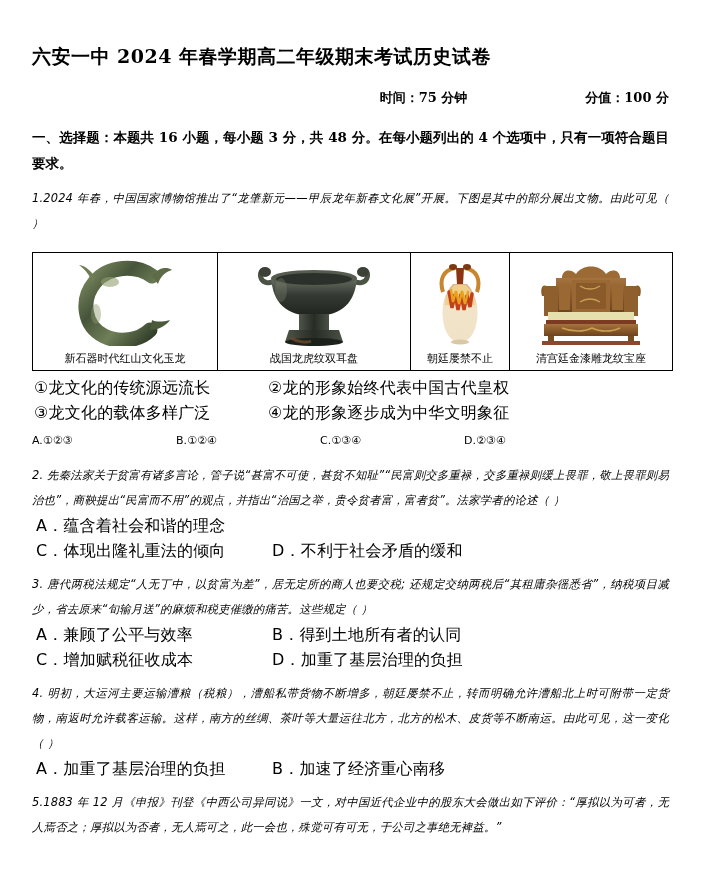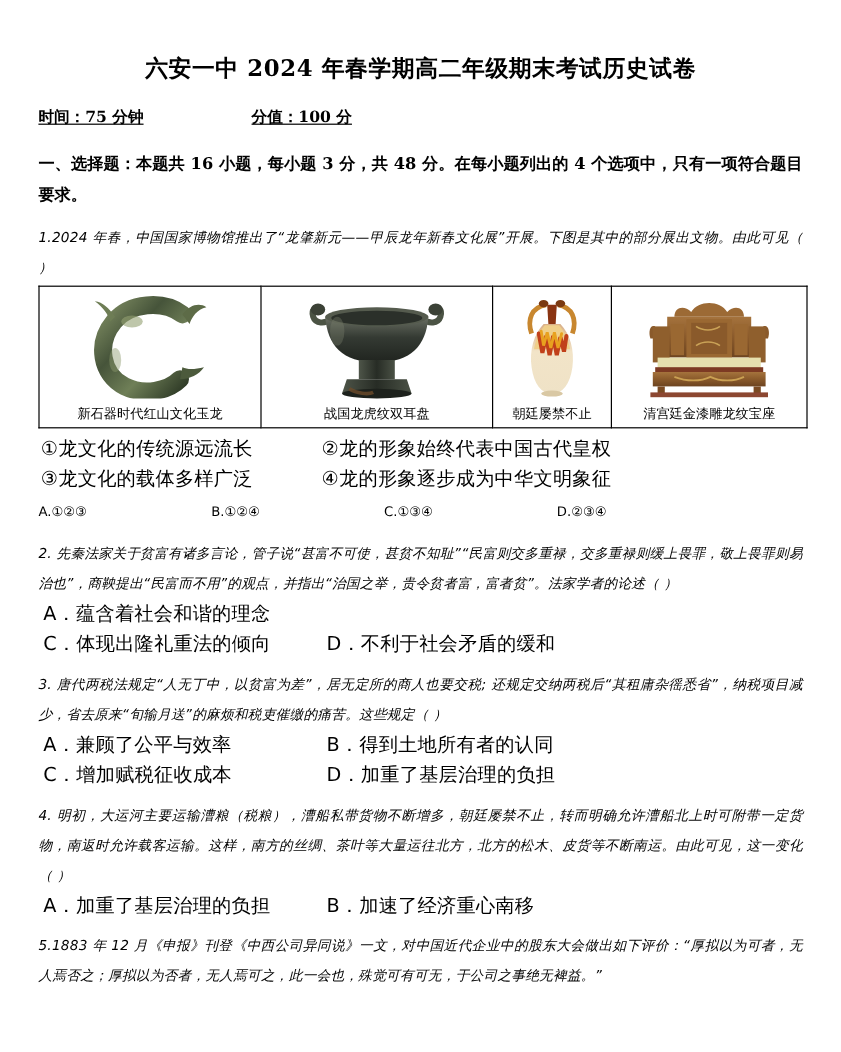--- a/index.html
+++ b/index.html
@@ -16,37 +16,35 @@
   }
   .page {
     position: relative;
     width: 701px;
     height: 877px;
     background: #ffffff;
     box-sizing: border-box;
     padding: 0 32px;
   }
   .paper-title {
-    text-align: center;
     font-family: "DejaVu Serif", "Liberation Serif", serif;
     font-weight: bold;
     font-size: 19px;
     letter-spacing: 0.5px;
     margin: 0;
     padding-top: 44px;
   }
   .meta-row {
     display: flex;
-    justify-content: flex-start;
-    gap: 90px;
+    justify-content: flex-end;
+    gap: 118px;
     font-family: "DejaVu Serif", "Liberation Serif", serif;
     font-weight: bold;
     font-size: 13px;
     margin-top: 19px;
-    text-decoration: underline;
   }
   .meta-item { white-space: nowrap; }
 
   .section-head {
     font-family: "DejaVu Serif", "Liberation Serif", serif;
     font-weight: bold;
     font-size: 13.5px;
     line-height: 26px;
     margin-top: 17px;
     text-align: justify;
@@ -62,21 +60,21 @@
     letter-spacing: 0.2px;
     font-style: italic;
   }
   .q-stem.tight { margin-top: 9px; }
 
   
   .artifact-table {
     width: 100%;
     border-collapse: collapse;
     table-layout: fixed;
-    margin-top: 2px;
+    margin-top: 16px;
     margin-bottom: 4px;
     border-radius: 25px;
   }
   .artifact-table td {
     border: 1px solid #000000;
     padding: 0;
     vertical-align: bottom;
     text-align: center;
   }
   .cell-img {

